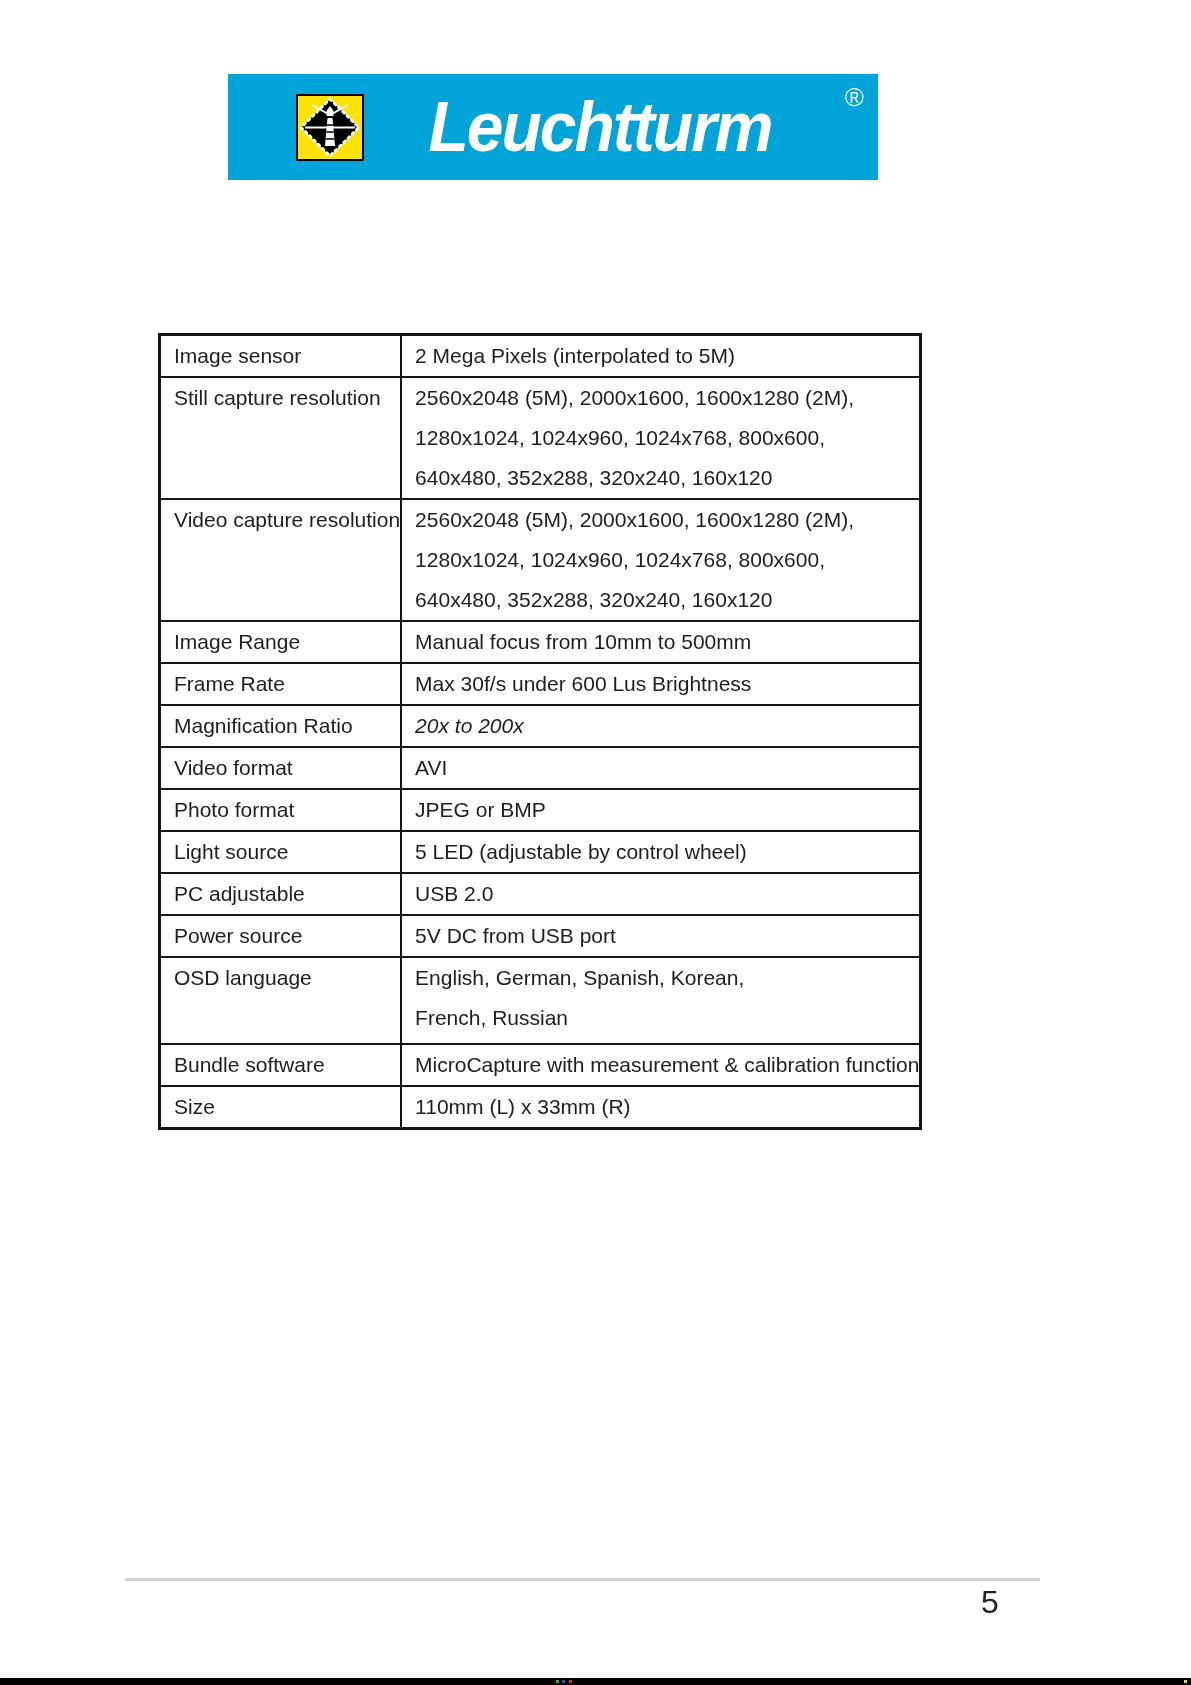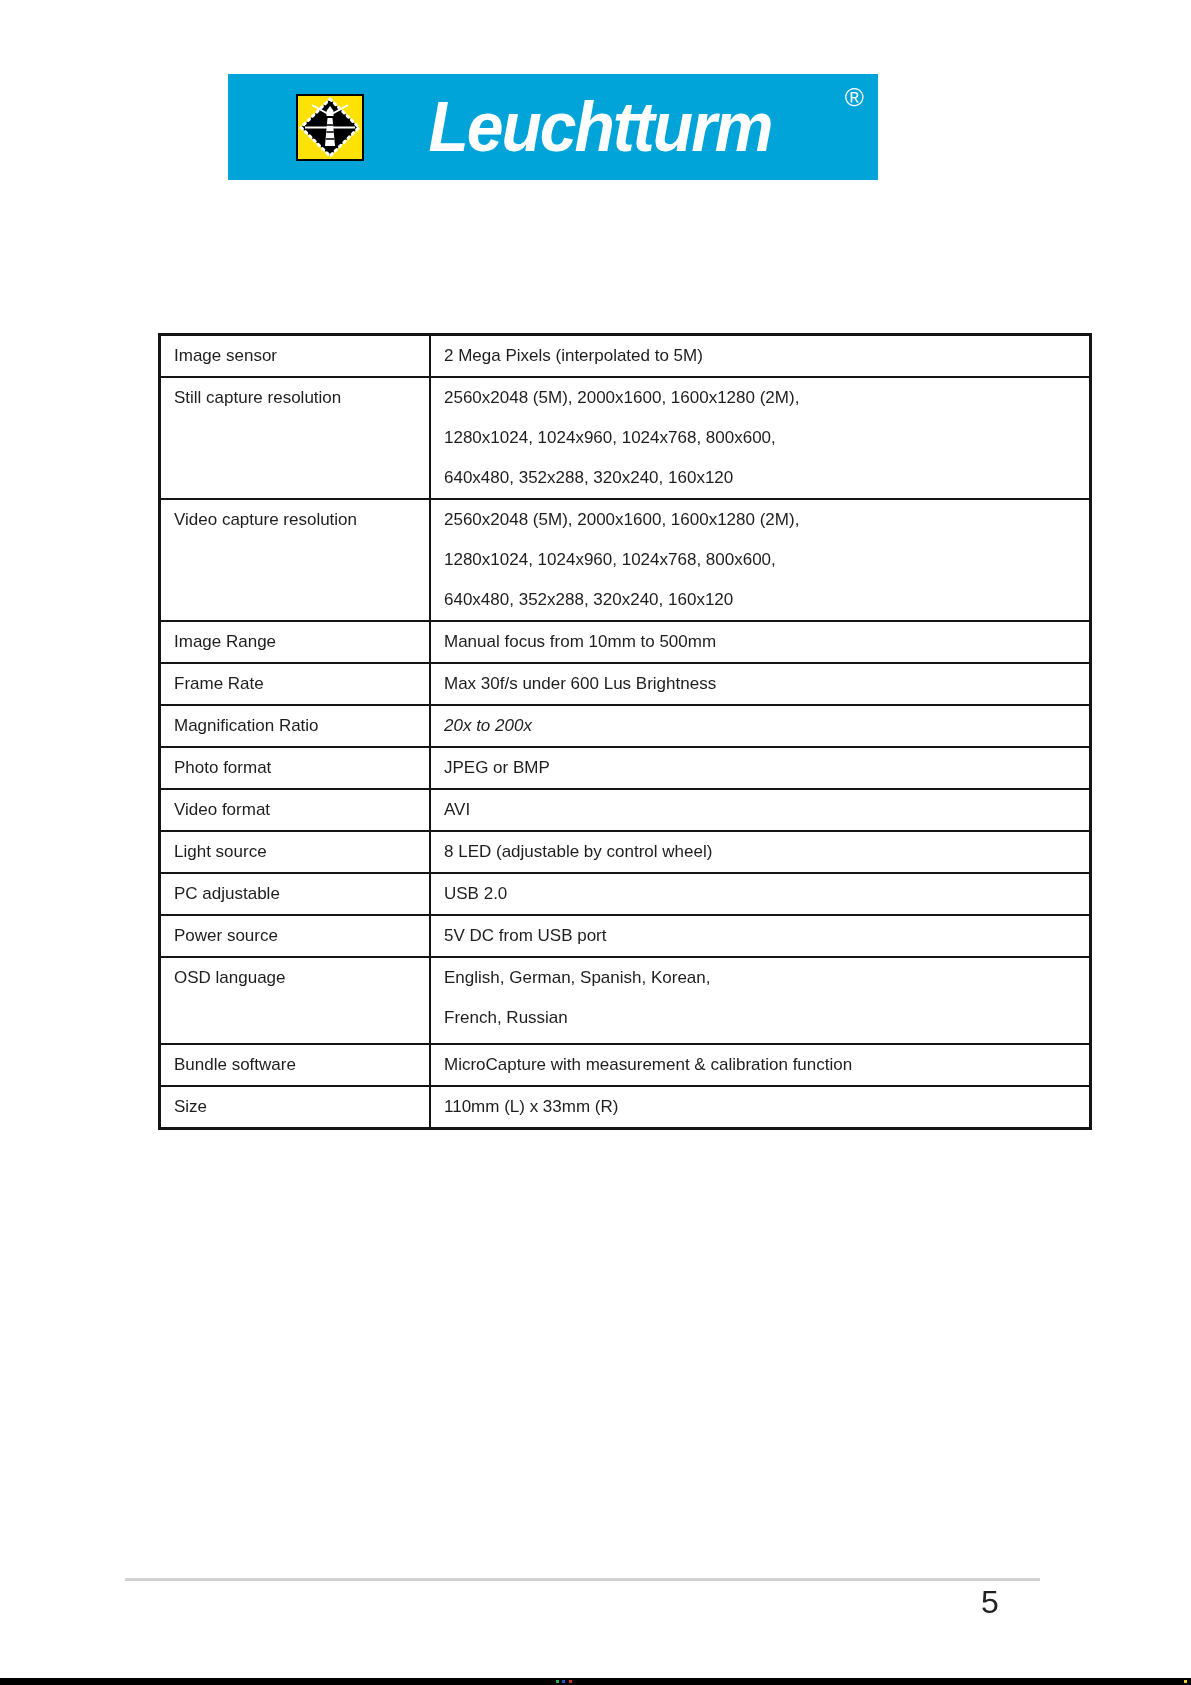--- a/index.html
+++ b/index.html
@@ -40,23 +40,23 @@
   
   .heading{
     position:absolute;left:160px;top:246px;
     font-size:25px;font-weight:bold;color:#151515;
     display:flex;
   }
   .heading .num{width:65px;}
 
   
   .spec-table{
-    position:absolute;left:158px;top:333px;width:934px;
+    position:absolute;left:158px;top:333px;width:640px;
     border-collapse:collapse;
-    font-size:17px;color:#1e1e1e;
+    font-size:21px;color:#1e1e1e;
   }
   .spec-table td{
     border:2px solid #141414;
     vertical-align:top;
     padding:0 0 0 13px;
   }
   .spec-table{border:3px solid #141414;}
   .spec-table td.col-label{width:255px;}
   .spec-table .cell-line{height:40px;line-height:40px;white-space:nowrap;}
 
@@ -151,40 +151,40 @@
         <tr>
           <td class="col-label" style="height: 40px;">
             <div class="cell-line">Magnification Ratio</div>
           </td>
           <td class="col-value" style="height: 40px; font-style: italic;">
             <div class="cell-line">20x to 200x</div>
           </td>
         </tr>
         <tr>
           <td class="col-label" style="height: 40px;">
+            <div class="cell-line">Video format</div>
+          </td>
+          <td class="col-value" style="height: 40px;">
+            <div class="cell-line">AVI</div>
+          </td>
+        </tr>
+        <tr>
+          <td class="col-label" style="height: 40px;">
             <div class="cell-line">Photo format</div>
           </td>
           <td class="col-value" style="height: 40px;">
             <div class="cell-line">JPEG or BMP</div>
           </td>
         </tr>
         <tr>
           <td class="col-label" style="height: 40px;">
-            <div class="cell-line">Video format</div>
-          </td>
-          <td class="col-value" style="height: 40px;">
-            <div class="cell-line">AVI</div>
-          </td>
-        </tr>
-        <tr>
-          <td class="col-label" style="height: 40px;">
             <div class="cell-line">Light source</div>
           </td>
           <td class="col-value" style="height: 40px;">
-            <div class="cell-line">8 LED (adjustable by control wheel)</div>
+            <div class="cell-line">5 LED (adjustable by control wheel)</div>
           </td>
         </tr>
         <tr>
           <td class="col-label" style="height: 40px;">
             <div class="cell-line">PC adjustable</div>
           </td>
           <td class="col-value" style="height: 40px;">
             <div class="cell-line">USB 2.0</div>
           </td>
         </tr>

